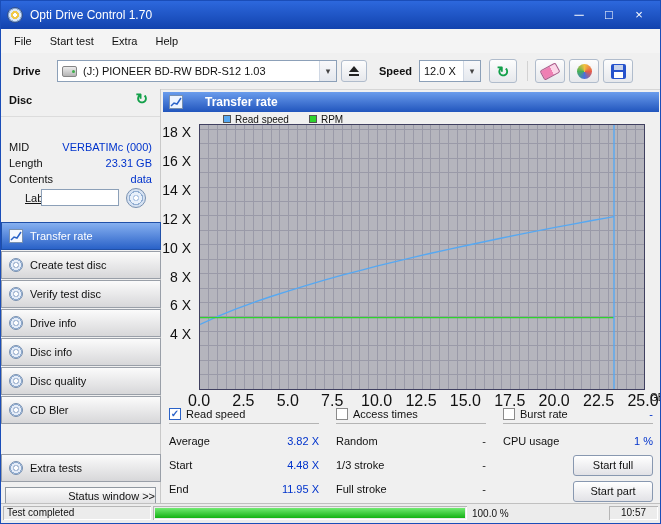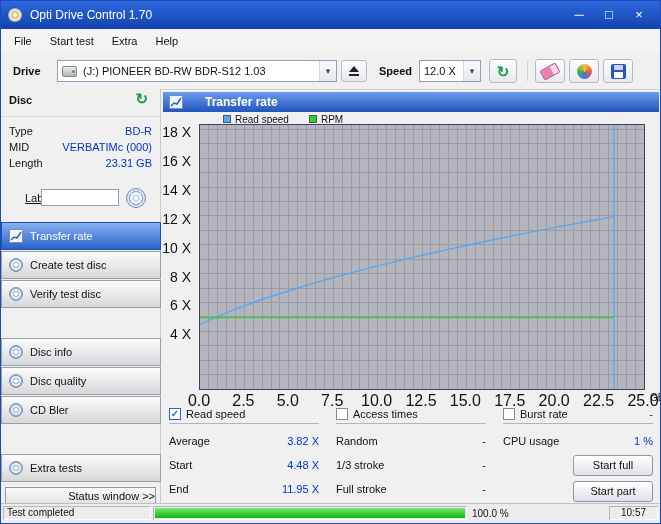--- a/index.html
+++ b/index.html
@@ -154,31 +154,31 @@
     <div class="tbtn" style="left:602px;width:30px">
       <span class="floppy"></span>
     </div>
   </div>
 
   <div class="left-panel">
     <span class="disc-header">Disc</span>
     <span class="disc-refresh refresh-glyph"><span>↻</span></span>
     <div class="panel-divider"></div>
 
-    <div class="disc-row" style="top:36px">
-      <span>Type</span>
-      <span class="disc-val">BD-R</span>
-    </div>
     <div class="disc-row" style="top:52px">
       <span>MID</span>
       <span class="disc-val">VERBATIMc (000)</span>
     </div>
     <div class="disc-row" style="top:68px">
       <span>Length</span>
       <span class="disc-val">23.31 GB</span>
+    </div>
+    <div class="disc-row" style="top:84px">
+      <span>Contents</span>
+      <span class="disc-val">data</span>
     </div>
 
     <span class="label-text">Label</span>
     <input class="label-input" value="" style="">
     <span class="label-btn"></span>
 
     <div class="nav-item selected" style="top:133px">
       <span class="chart-ico">
         <svg width="12" height="12" viewBox="0 0 12 12">
             <polyline points="1,10 4,7 7,8 11,2" fill="none" stroke="#2a62c8" stroke-width="1.5"></polyline>
@@ -186,20 +186,24 @@
       </span>
       <span>Transfer rate</span>
     </div>
     <div class="nav-item" style="top:162px">
       <span class="disc-ico"></span>
       <span>Create test disc</span>
     </div>
     <div class="nav-item" style="top:191px">
       <span class="disc-ico"></span>
       <span>Verify test disc</span>
+    </div>
+    <div class="nav-item" style="top:220px">
+      <span class="disc-ico"></span>
+      <span>Drive info</span>
     </div>
     <div class="nav-item" style="top:249px">
       <span class="disc-ico"></span>
       <span>Disc info</span>
     </div>
     <div class="nav-item" style="top:278px">
       <span class="disc-ico"></span>
       <span>Disc quality</span>
     </div>
     <div class="nav-item" style="top:307px">

